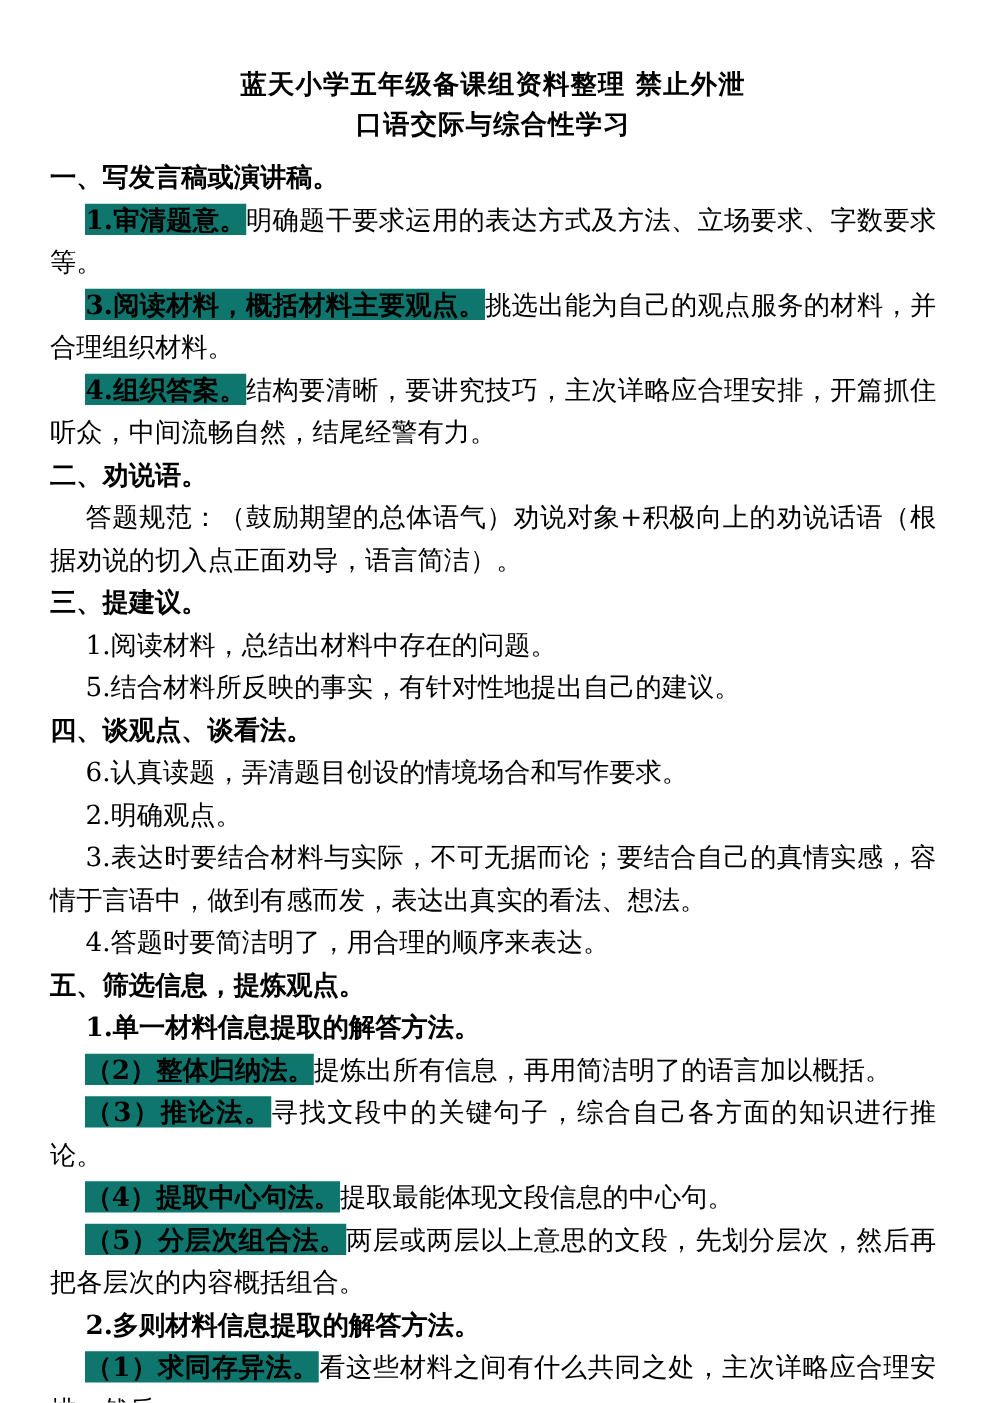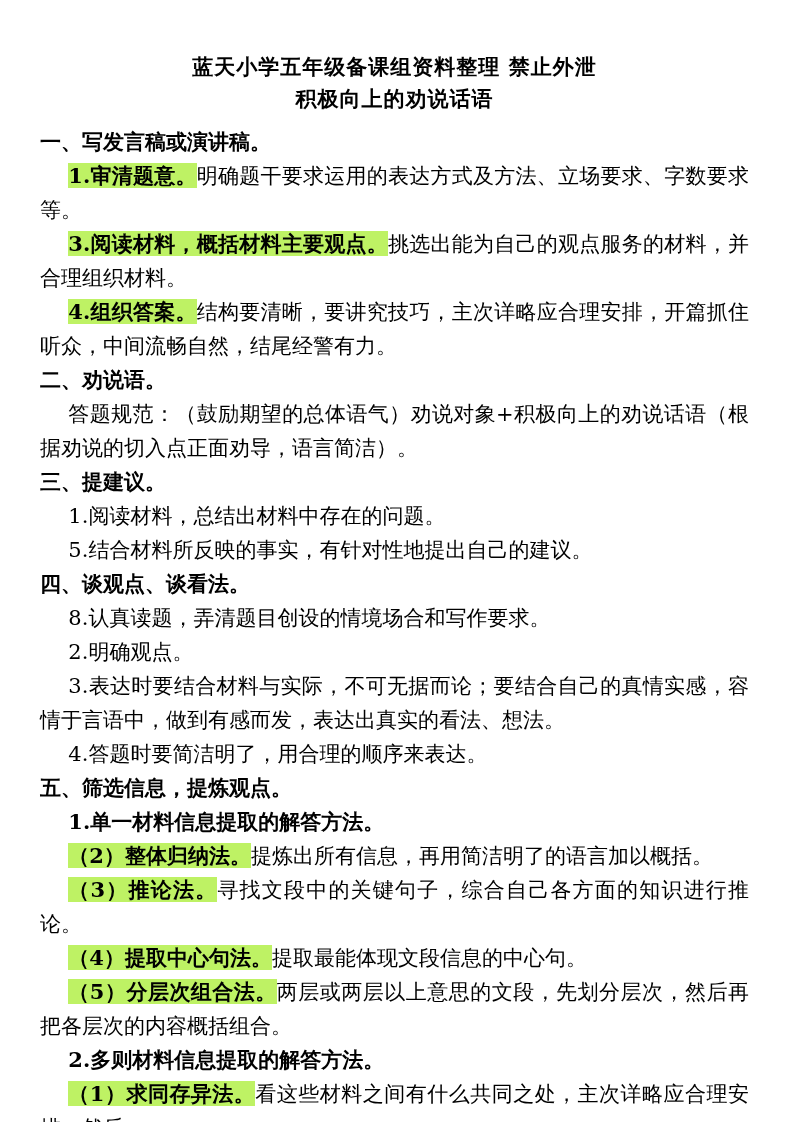--- a/index.html
+++ b/index.html
@@ -57,31 +57,31 @@
   .lvl2 {
     text-indent: 1.35em;
   }
   .lvl2.bold {
     font-weight: bold;
   }
   .plain-indent {
     text-indent: 1.35em;
   }
   .hl {
-    background: #bef264;
+    background: #0f766e;
     font-weight: bold;
   }
 </style>
 </head>
 <body>
 
 <div class="page">
 
   <div class="title-line">蓝天小学五年级备课组资料整理   禁止外泄</div>
-  <div class="title-line second">积极向上的劝说话语</div>
+  <div class="title-line second">口语交际与综合性学习</div>
 
   <div class="body-block">
 
     <p class="para lvl1">一、写发言稿或演讲稿。</p>
     <p class="para lvl2">
       <span class="hl">1.审清题意。</span><span>明确题干要求运用的表达方式及方法、立场要求、字数要求等。</span>
     </p>
     <p class="para lvl2">
       <span class="hl">3.阅读材料，概括材料主要观点。</span><span>挑选出能为自己的观点服务的材料，并合理组织材料。</span>
     </p>
@@ -90,21 +90,21 @@
     </p>
 
     <p class="para lvl1">二、劝说语。</p>
     <p class="para plain-indent">答题规范：（鼓励期望的总体语气）劝说对象+积极向上的劝说话语（根据劝说的切入点正面劝导，语言简洁）。</p>
 
     <p class="para lvl1">三、提建议。</p>
     <p class="para plain-indent">1.阅读材料，总结出材料中存在的问题。</p>
     <p class="para plain-indent">5.结合材料所反映的事实，有针对性地提出自己的建议。</p>
 
     <p class="para lvl1">四、谈观点、谈看法。</p>
-    <p class="para plain-indent">8.认真读题，弄清题目创设的情境场合和写作要求。</p>
+    <p class="para plain-indent">6.认真读题，弄清题目创设的情境场合和写作要求。</p>
     <p class="para plain-indent">2.明确观点。</p>
     <p class="para plain-indent">3.表达时要结合材料与实际，不可无据而论；要结合自己的真情实感，容情于言语中，做到有感而发，表达出真实的看法、想法。</p>
     <p class="para plain-indent">4.答题时要简洁明了，用合理的顺序来表达。</p>
 
     <p class="para lvl1">五、筛选信息，提炼观点。</p>
 
     <p class="para lvl2 bold">1.单一材料信息提取的解答方法。</p>
     <p class="para lvl2">
       <span class="hl">（2）整体归纳法。</span><span>提炼出所有信息，再用简洁明了的语言加以概括。</span>
     </p>

